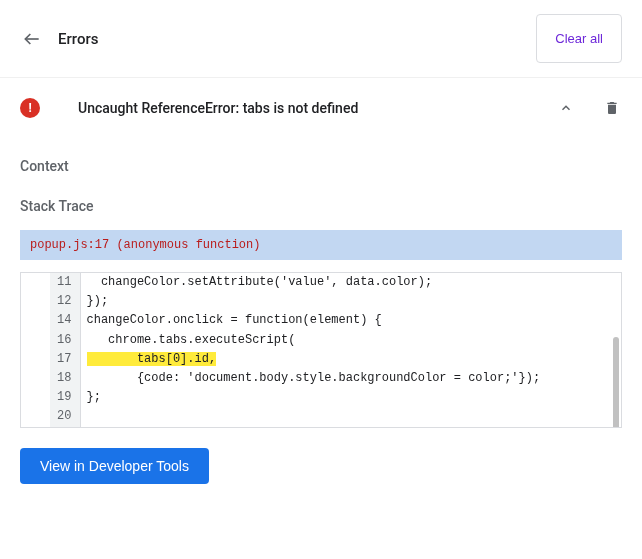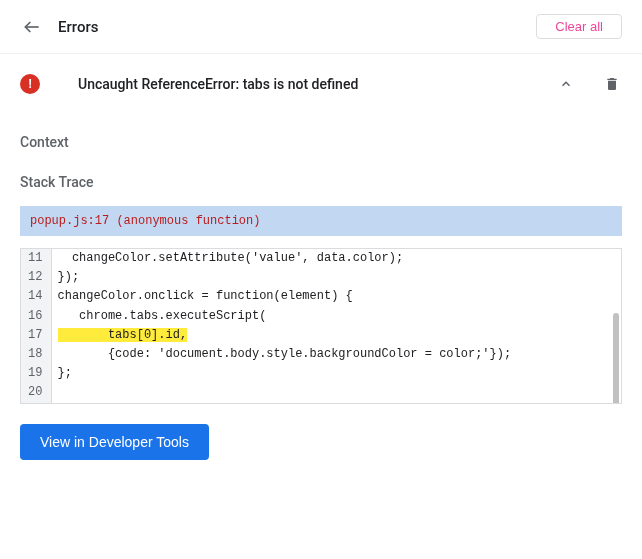--- a/index.html
+++ b/index.html
@@ -34,24 +34,24 @@
     }
     .page-title {
       font-size: 15px;
       font-weight: 500;
       color: #202124;
       flex: 1;
     }
     .clear-all-btn {
       border: 1px solid #dadce0;
       background: #fff;
-      color: #ec4899;
+      color: #6d28d9;
       font-size: 13px;
       font-weight: 500;
-      padding: 4px 18px;
+      padding: 16px 18px;
       border-radius: 4px;
       cursor: pointer;
     }
     .content {
       padding: 0 20px;
     }
     .error-header {
       display: flex;
       align-items: center;
       padding: 18px 0 14px 0;
@@ -131,20 +131,21 @@
       width: 6px;
       height: 120px;
       background: #c1c1c1;
       border-radius: 3px;
     }
     .code-table {
       border-collapse: collapse;
       width: 100%;
       font-family: "Courier New", monospace;
       font-size: 12px;
+      margin-left: 29px;
     }
     .code-table td {
       vertical-align: top;
       line-height: 1.6;
     }
     .line-number {
       background: #f1f3f4;
       color: #5f6368;
       text-align: right;
       padding: 0 8px 0 6px;

